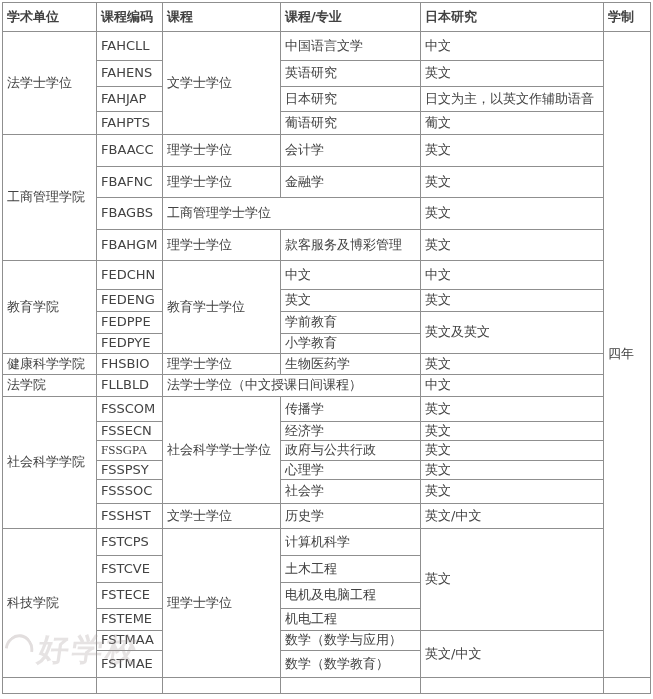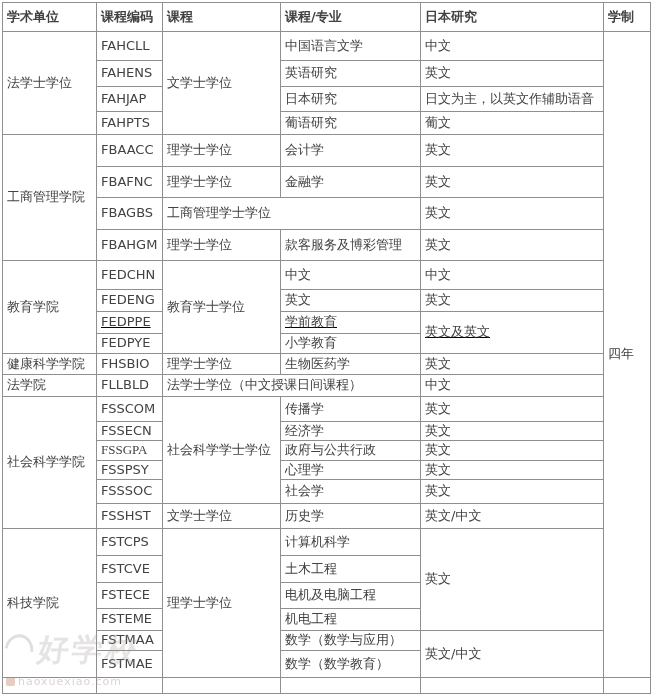--- a/index.html
+++ b/index.html
@@ -133,21 +133,21 @@
           <td class="cell-code">FEDCHN</td>
           <td rowspan="4" class="cell-course">教育学士学位</td>
           <td class="cell-major">中文</td>
           <td class="cell-lang">中文</td>
         </tr>
         <tr style="height: 22px;">
           <td class="cell-code">FEDENG</td>
           <td class="cell-major">英文</td>
           <td class="cell-lang">英文</td>
         </tr>
-        <tr style="height: 22px; text-decoration: underline;">
+        <tr style="height: 22px;">
           <td class="cell-code">FEDPPE</td>
           <td class="cell-major">学前教育</td>
           <td rowspan="2" class="cell-lang">英文及英文</td>
         </tr>
         <tr style="height: 20px; margin-left: 25px;">
           <td class="cell-code">FEDPYE</td>
           <td class="cell-major">小学教育</td>
         </tr>
         <tr style="height: 21px;">
           <td class="cell-unit">健康科学学院</td>
@@ -232,19 +232,15 @@
           <td class="cell-empty"></td>
         </tr>
       </tbody>
   </table>
 
   <div class="watermark">
     <div class="wm-row">
       <span class="wm-swirl"></span>
       <span class="wm-main">好学校</span>
     </div>
-    <div class="wm-sub">
-      <span class="wm-dot"></span>
-      <span>haoxuexiao.com</span>
-    </div>
   </div>
 
 </div>
 
 </body></html>

